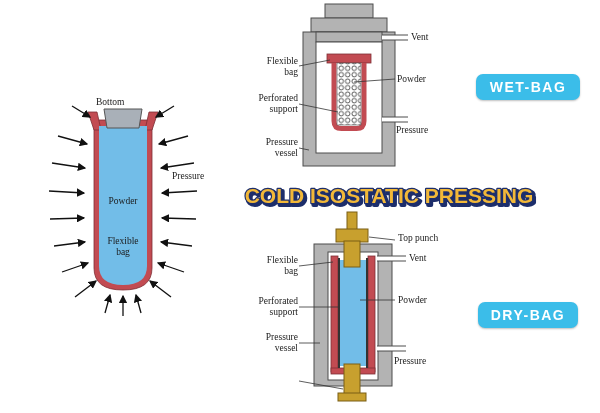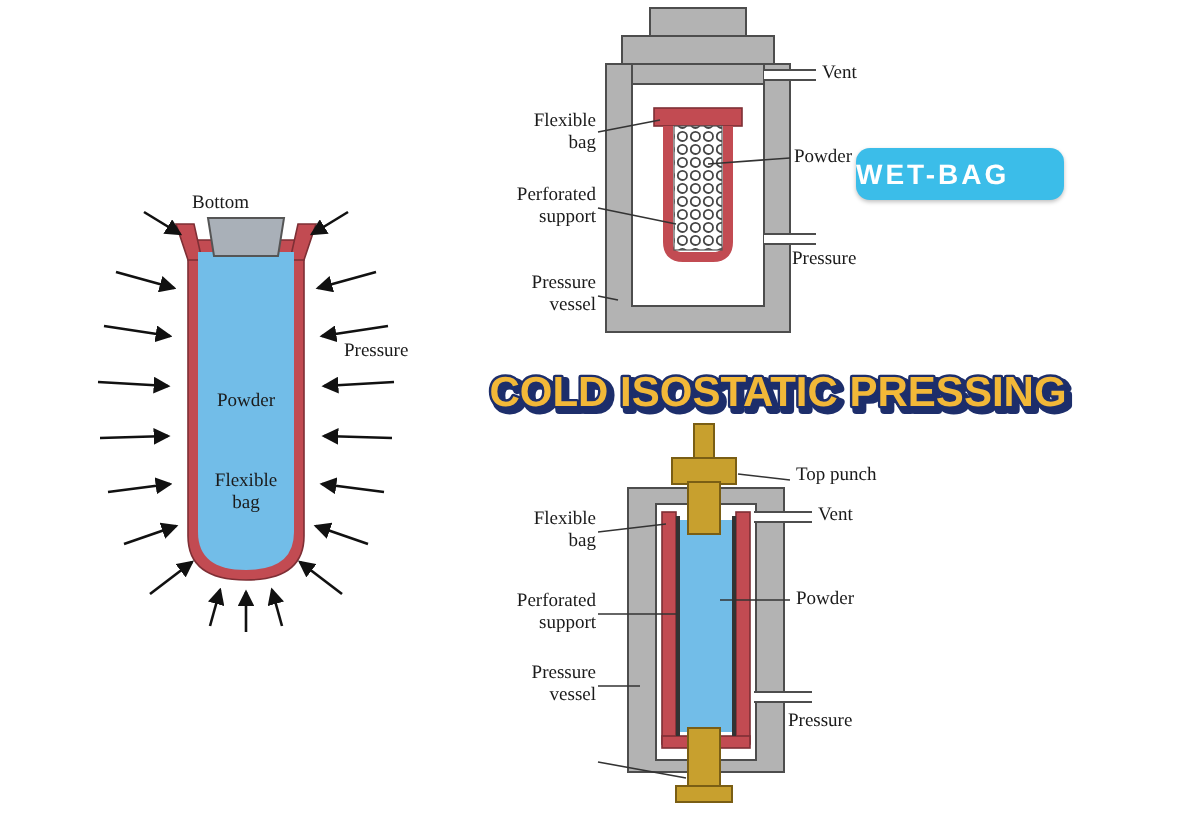--- a/index.html
+++ b/index.html
@@ -24,22 +24,22 @@
   .title-back{font:bold 21px "Liberation Sans",sans-serif;fill:var(--title-outline,#1d2e6b);
               stroke:var(--title-outline,#1d2e6b);stroke-width:4;paint-order:stroke;stroke-linejoin:round;}
   .title-front{font:bold 21px "Liberation Sans",sans-serif;fill:var(--title-fill,#f2b838);
                stroke:var(--title-outline,#1d2e6b);stroke-width:2.4;paint-order:stroke;stroke-linejoin:round;}
 
   .label{position:absolute;font:9.5px/1.18 "Liberation Serif",serif;
          color:var(--label-text,#1a1a1a);white-space:pre-line;}
   .label.r{text-align:right;}
   .label.c{text-align:center;}
   .badge{position:absolute;background:var(--badge-bg,#3bbde9);color:var(--badge-text,#fff);
-         font:bold 14px/26px "Liberation Sans",sans-serif;letter-spacing:1.5px;text-align:left;
-         border-radius:7px;box-shadow:0 1px 2px rgba(0,0,0,.25);}
+         font:bold 14px/26px "Liberation Sans",sans-serif;letter-spacing:1.5px;text-align:center;
+         border-radius:7px;box-shadow:0 1px 2px rgba(0,0,0,.25);margin-left:48px;}
 </style>
 </head>
 <body>
 
 <div class="canvas">
 
   <svg class="scene" width="600" height="413" viewBox="0 0 600 413">
     <defs>
       <marker id="ah" viewBox="0 0 10 10" refX="8.5" refY="5" markerWidth="6.5" markerHeight="6.5" orient="auto">
         <path d="M0,0 L10,5 L0,10 Z" fill="#111"></path>
@@ -171,14 +171,15 @@
   <div class="label r" style="left:252px;top:255px;width:46px">Flexible
 bag</div>
   <div class="label r" style="left:240px;top:296px;width:58px">Perforated
 support</div>
   <div class="label r" style="left:244px;top:332px;width:54px">Pressure
 vessel</div>
   <div class="label" style="left:398px;top:233px">Top punch</div>
   <div class="label" style="left:409px;top:253px">Vent</div>
   <div class="label" style="left:398px;top:295px">Powder</div>
   <div class="label" style="left:394px;top:356px">Pressure</div>
+  <div class="badge" style="left:430px;top:302px;width:100px;height:26px">DRY-BAG</div>
 
 </div>
 
 </body></html>

